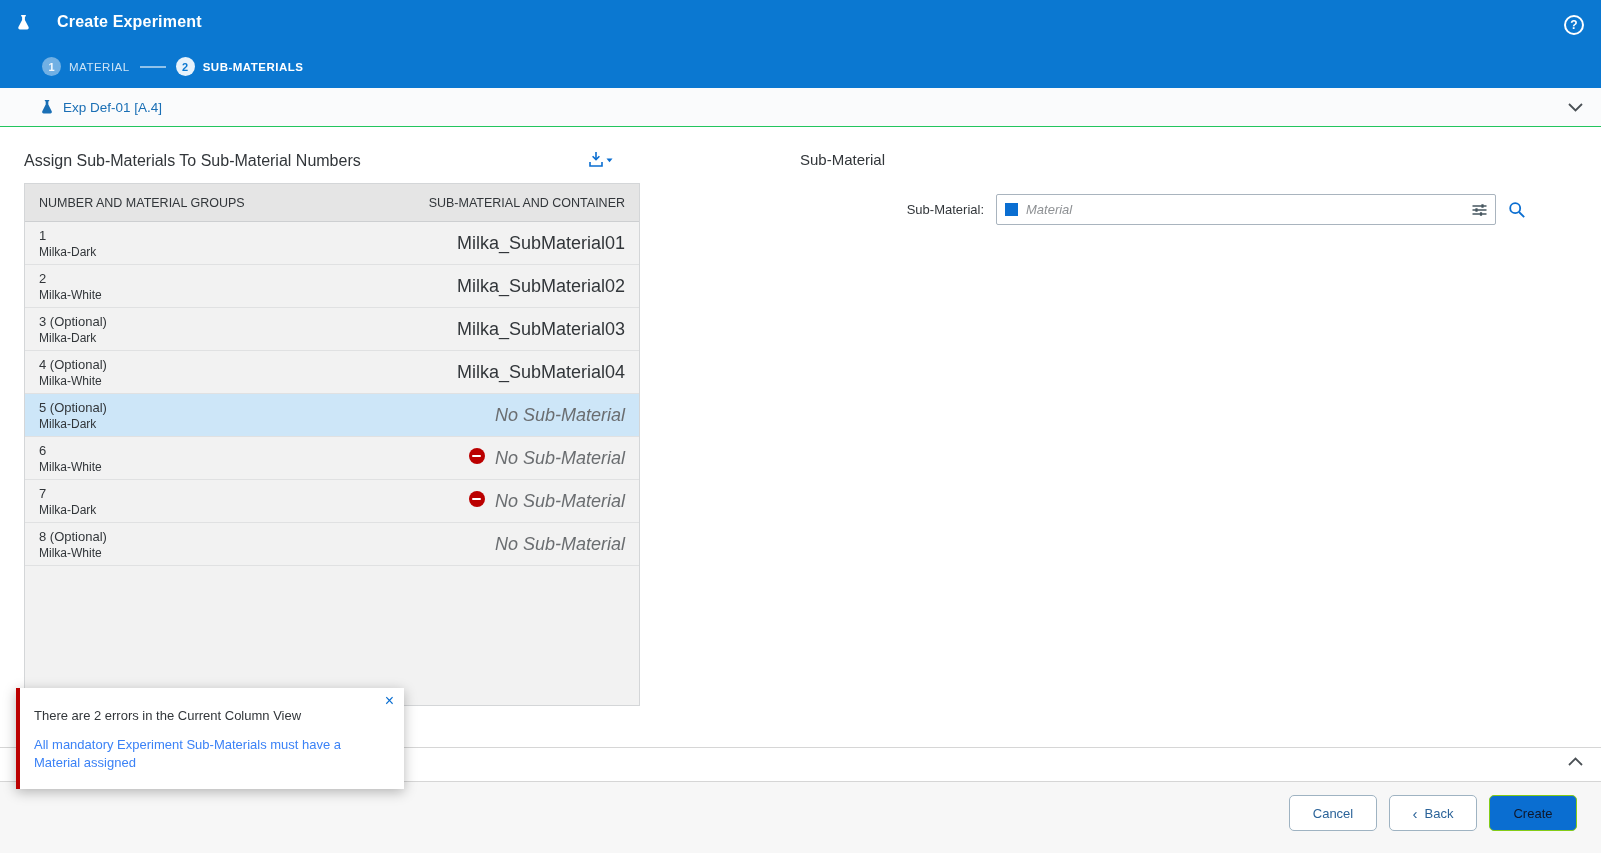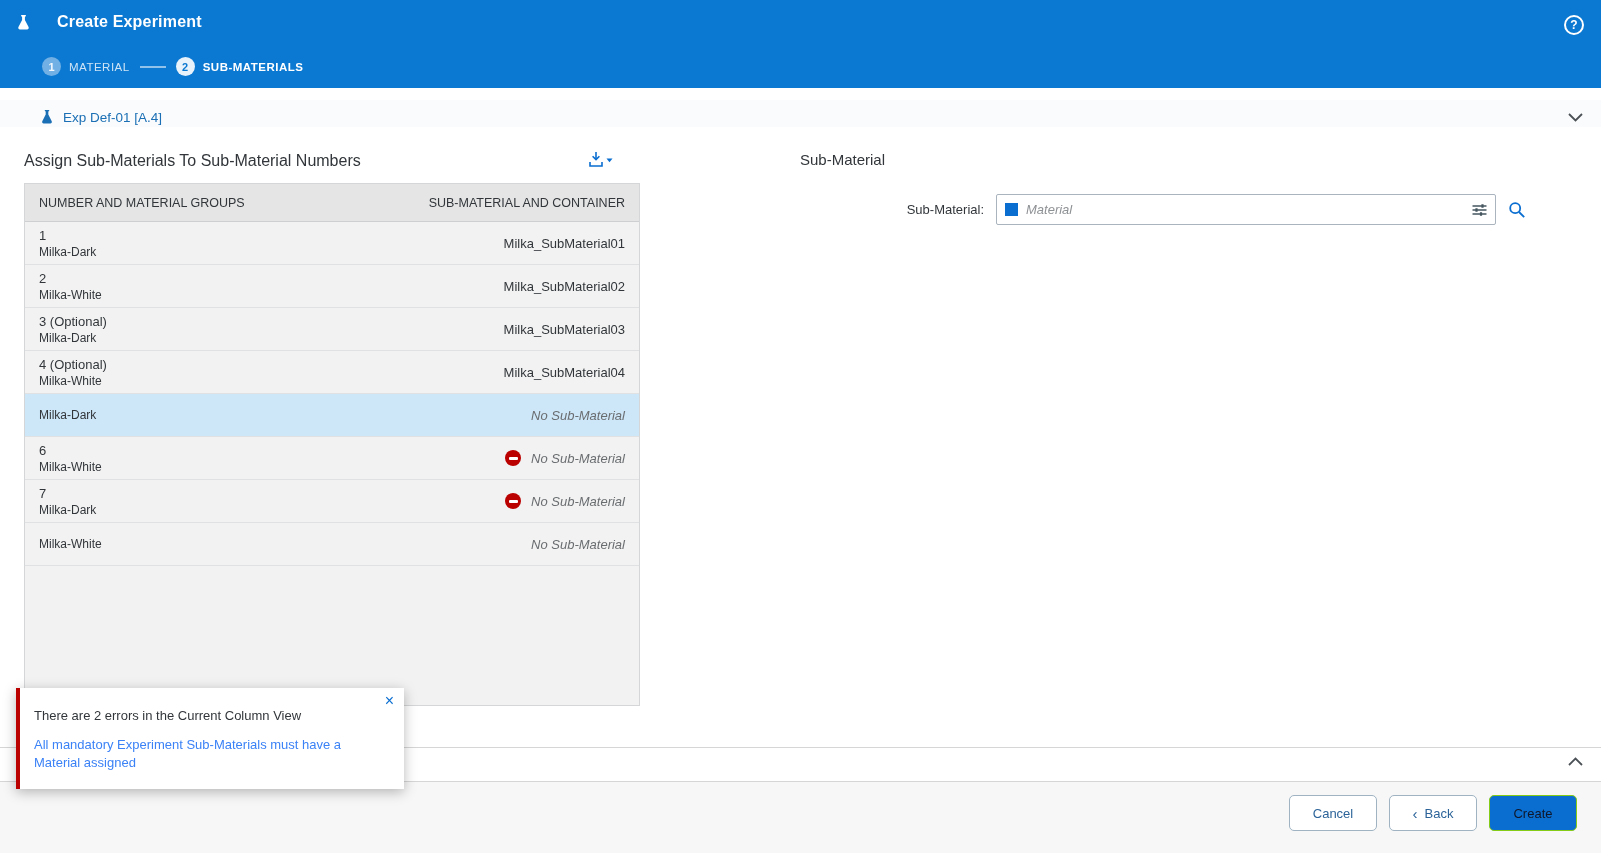--- a/index.html
+++ b/index.html
@@ -18,22 +18,22 @@
   .step-circle{width:19px;height:19px;border-radius:50%;display:flex;align-items:center;justify-content:center;
                font-size:11px;font-weight:700}
   .step-label{font-size:11.5px;letter-spacing:.5px}
   .step.inactive .step-circle{background:rgba(255,255,255,.42);color:#f2f8fd}
   .step.inactive .step-label{color:rgba(255,255,255,.8)}
   .step.active .step-circle{background:rgba(255,255,255,.9);color:#0b78d1}
   .step.active .step-label{color:#fff;font-weight:700}
   .step-connector{width:26px;height:2px;background:rgba(255,255,255,.55)}
 
   
-  .context-bar{position:absolute;top:100px;left:0;width:100%;height:39px;background:#fafbfc;
-               border-bottom:5px solid #22c55e;display:flex;align-items:center;padding:0 18px 0 40px}
+  .context-bar{position:absolute;top:88px;left:0;width:100%;height:39px;background:#fafbfc;
+               border-bottom:1px solid #22c55e;display:flex;align-items:center;padding:0 18px 0 40px}
   .context-label{color:#1a6fb5;font-size:13.5px;margin-left:9px}
   .context-chevron{margin-left:auto;color:#4a5055;cursor:pointer;display:flex}
 
   
   .content{position:absolute;top:127px;left:0;right:0;height:620px;background:#fff}
 
   .left-panel{position:absolute;left:24px;top:24px;width:616px}
   .panel-head{display:flex;align-items:flex-end;justify-content:space-between;padding-right:26px}
   .panel-title{font-size:16px;color:#32363a}
   .download-btn{color:#0a6ed1;cursor:pointer;display:flex;align-items:center}
@@ -41,21 +41,21 @@
   .assign-table{margin-top:13px;border:1px solid #d4d6d8;background:#f2f2f2;height:523px;display:flex;flex-direction:column}
   .t-head{display:flex;align-items:center;background:#e5e5e5;border-bottom:1px solid #cdcfd1;height:38px;
           padding:0 14px;font-size:12.5px;color:#32363a}
   .t-head .col-left{flex:1}
   .t-body{flex:1;overflow:hidden}
   .t-row{display:flex;align-items:center;height:43px;border-bottom:1px solid #e0e1e2;padding:0 14px;cursor:pointer}
   .t-row.selected{background:#cde6f8}
   .cell-left{flex:1;display:flex;flex-direction:column;justify-content:center;gap:2px}
   .row-number{font-size:13px;color:#32363a}
   .row-group{font-size:12px;color:#32363a}
-  .cell-right{display:flex;align-items:flex-end;gap:10px;font-size:13px;color:#32363a}
+  .cell-right{display:flex;align-items:flex-start;gap:10px;font-size:18px;color:#32363a}
   .row-value.empty{font-style:italic;color:#6a6d70}
   .error-icon{width:16px;height:16px;background:#bb0000;border-radius:50%;position:relative;flex:none}
   .error-icon::after{content:"";position:absolute;left:3.5px;right:3.5px;top:7px;height:2.5px;background:#fff;border-radius:1px}
 
   .right-panel{position:absolute;left:800px;top:24px;right:24px}
   .right-title{font-size:15px;color:#32363a}
   .form-row{display:flex;align-items:center;margin-top:26px}
   .form-label{width:196px;text-align:right;font-size:13px;color:#32363a;padding-right:12px}
   .input-wrap{position:relative;width:500px;height:31px;border:1px solid #a9b4be;border-radius:2px;background:#fff;
               display:flex;align-items:center;padding:0 32px 0 8px}
@@ -184,20 +184,21 @@
       <span class="row-number">4 (Optional)</span>
       <span class="row-group">Milka-White</span>
     </div>
     <div class="cell-right">
 
       <span class="row-value">Milka_SubMaterial04</span>
     </div>
   </div>
           <div class="t-row selected">
     <div class="cell-left">
+      <span class="row-number">5 (Optional)</span>
       <span class="row-group">Milka-Dark</span>
     </div>
     <div class="cell-right">
 
       <span class="row-value empty">No Sub-Material</span>
     </div>
   </div>
           <div class="t-row">
     <div class="cell-left">
       <span class="row-number">6</span>
@@ -213,20 +214,21 @@
       <span class="row-number">7</span>
       <span class="row-group">Milka-Dark</span>
     </div>
     <div class="cell-right">
       <span class="error-icon"></span>
       <span class="row-value empty">No Sub-Material</span>
     </div>
   </div>
           <div class="t-row">
     <div class="cell-left">
+      <span class="row-number">8 (Optional)</span>
       <span class="row-group">Milka-White</span>
     </div>
     <div class="cell-right">
 
       <span class="row-value empty">No Sub-Material</span>
     </div>
   </div>
         </div>
     </div>
   </div>

